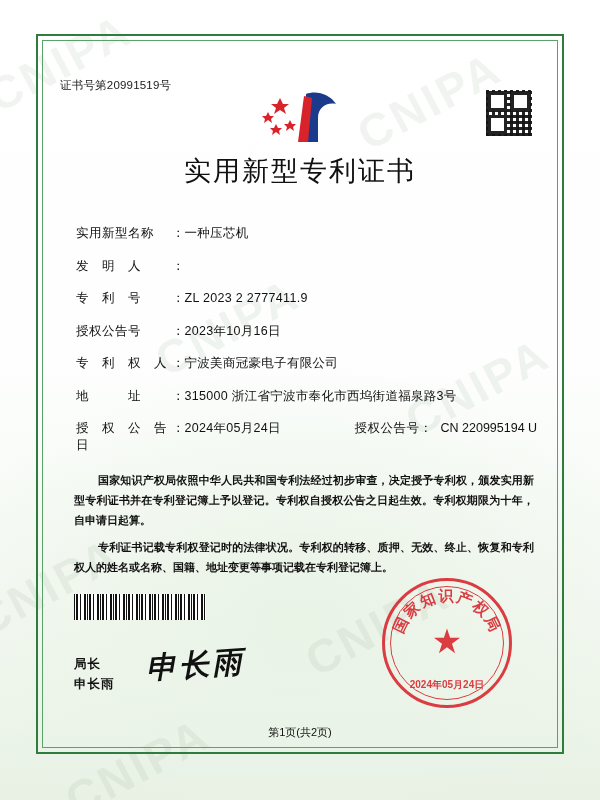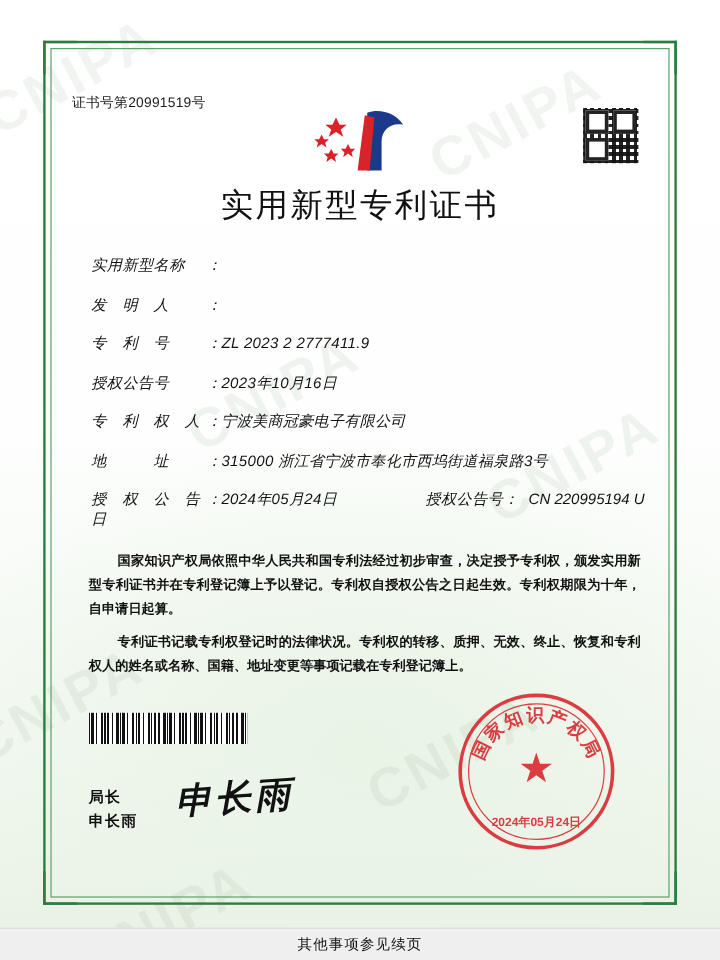--- a/index.html
+++ b/index.html
@@ -121,23 +121,22 @@
     margin-top: 60px;
     text-align: center;
     font-family: "DejaVu Sans", sans-serif;
     font-size: 27px;
     font-weight: normal;
     letter-spacing: 2px;
     color: #111;
   }
 
   .fields {
-    margin-top: 24px;
+    margin-top: 36px;
     padding-left: 16px;
-    font-style: italic;
   }
   .field-row {
     display: flex;
     align-items: baseline;
     font-size: 12.5px;
     color: #111;
     margin-bottom: 15.5px;
   }
   .field-label {
     width: 96px;
@@ -322,20 +321,21 @@
       </svg>
     </div>
 
     <div class="title">实用新型专利证书</div>
 
     <div class="fields">
 
       <div class="field-row">
         <span class="field-label">实用新型名称</span>
         <span class="field-colon">：</span>
+        <span class="field-value">一种压芯机</span>
       </div>
 
       <div class="field-row">
         <span class="field-label">发　明　人</span>
         <span class="field-colon">：</span>
       </div>
 
       <div class="field-row">
         <span class="field-label">专　利　号</span>
         <span class="field-colon">：</span>
@@ -389,18 +389,18 @@
           <path id="arcTop" d="M 16,66 A 46,46 0 0 1 108,66" fill="none"></path>
         </defs>
         <text>
           <textPath href="#arcTop" startOffset="50%" text-anchor="middle">国家知识产权局</textPath>
         </text>
       </svg>
       <div class="seal-star">★</div>
       <div class="seal-date">2024年05月24日</div>
     </div>
 
+    <div class="page-num">第1页(共2页)</div>
 
   </div>
 
-  <div class="footer-bar">其他事项参见续页</div>
 
 </div>
 
 </body></html>

